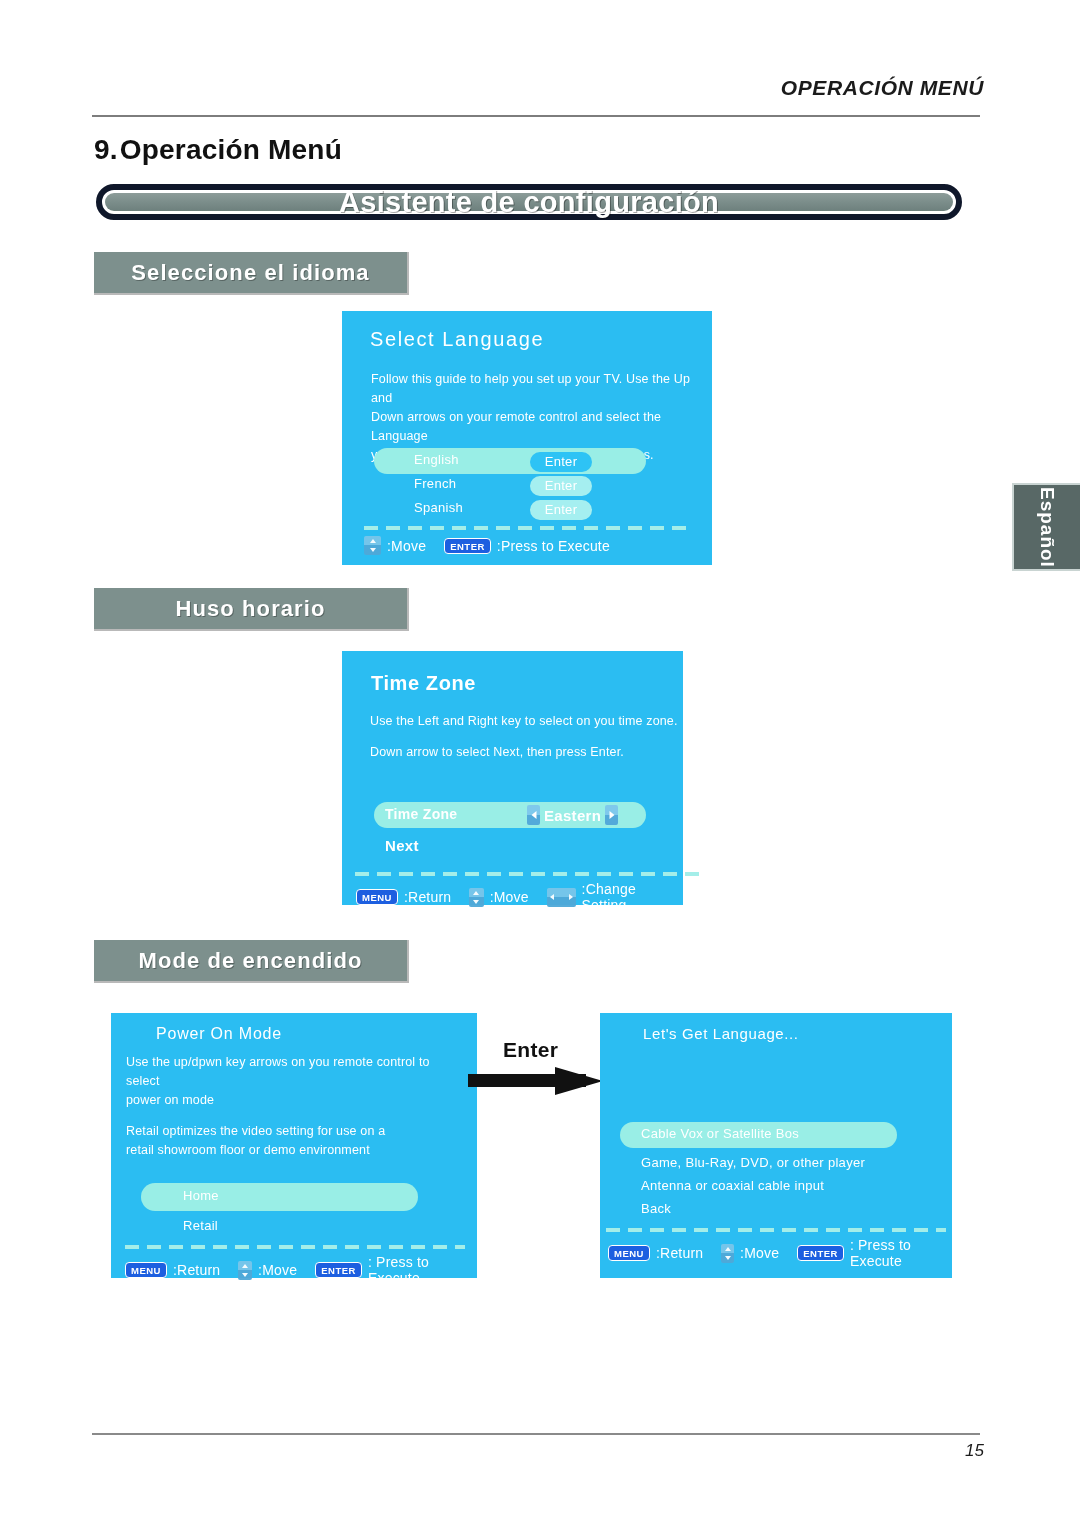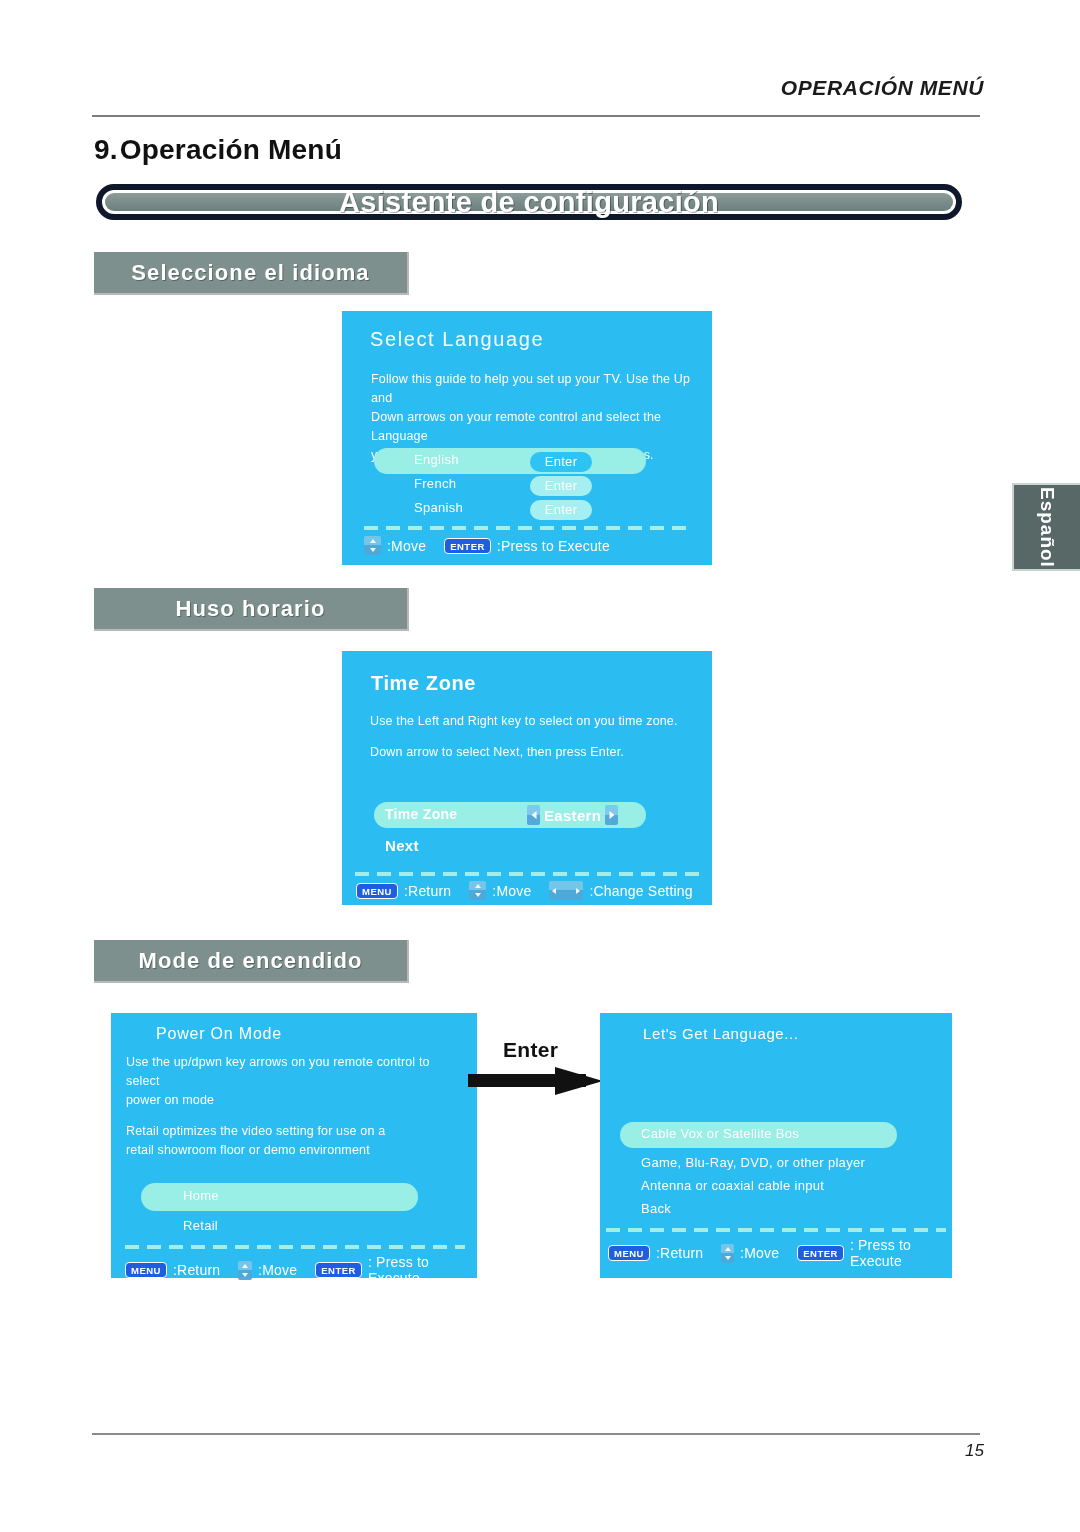--- a/index.html
+++ b/index.html
@@ -354,21 +354,21 @@
   <div class="dashline" style="left:22px; top:215px; width:330px;"></div>
 
   <div class="hint" style="left:22px; top:225px;">
     <span class="navicon"></span>
     <span class="hint-txt">:Move</span>
     <span class="keycap">ENTER</span>
     <span class="hint-txt">:Press to Execute</span>
   </div>
 </div>
 
-<div class="osd" style="left:342px; top:651px; width:370px; height:254px;">
+<div class="osd" style="left:342px; top:651px; width:341px; height:254px;">
 
   <div class="osd-title bold" style="left:29px; top:21px;">Time Zone</div>
 
   <div class="osd-body" style="left:28px; top:61px; width:330px;">
     <p>Use the Left and Right key to select on you time zone.</p>
     <p>Down arrow to select Next, then press Enter.</p>
   </div>
 
   <div class="opt-pill" style="position:absolute; left:32px; top:151px; width:272px; height:26px;"></div>
   <div class="opt-row" style="left:43px; top:155px;">

